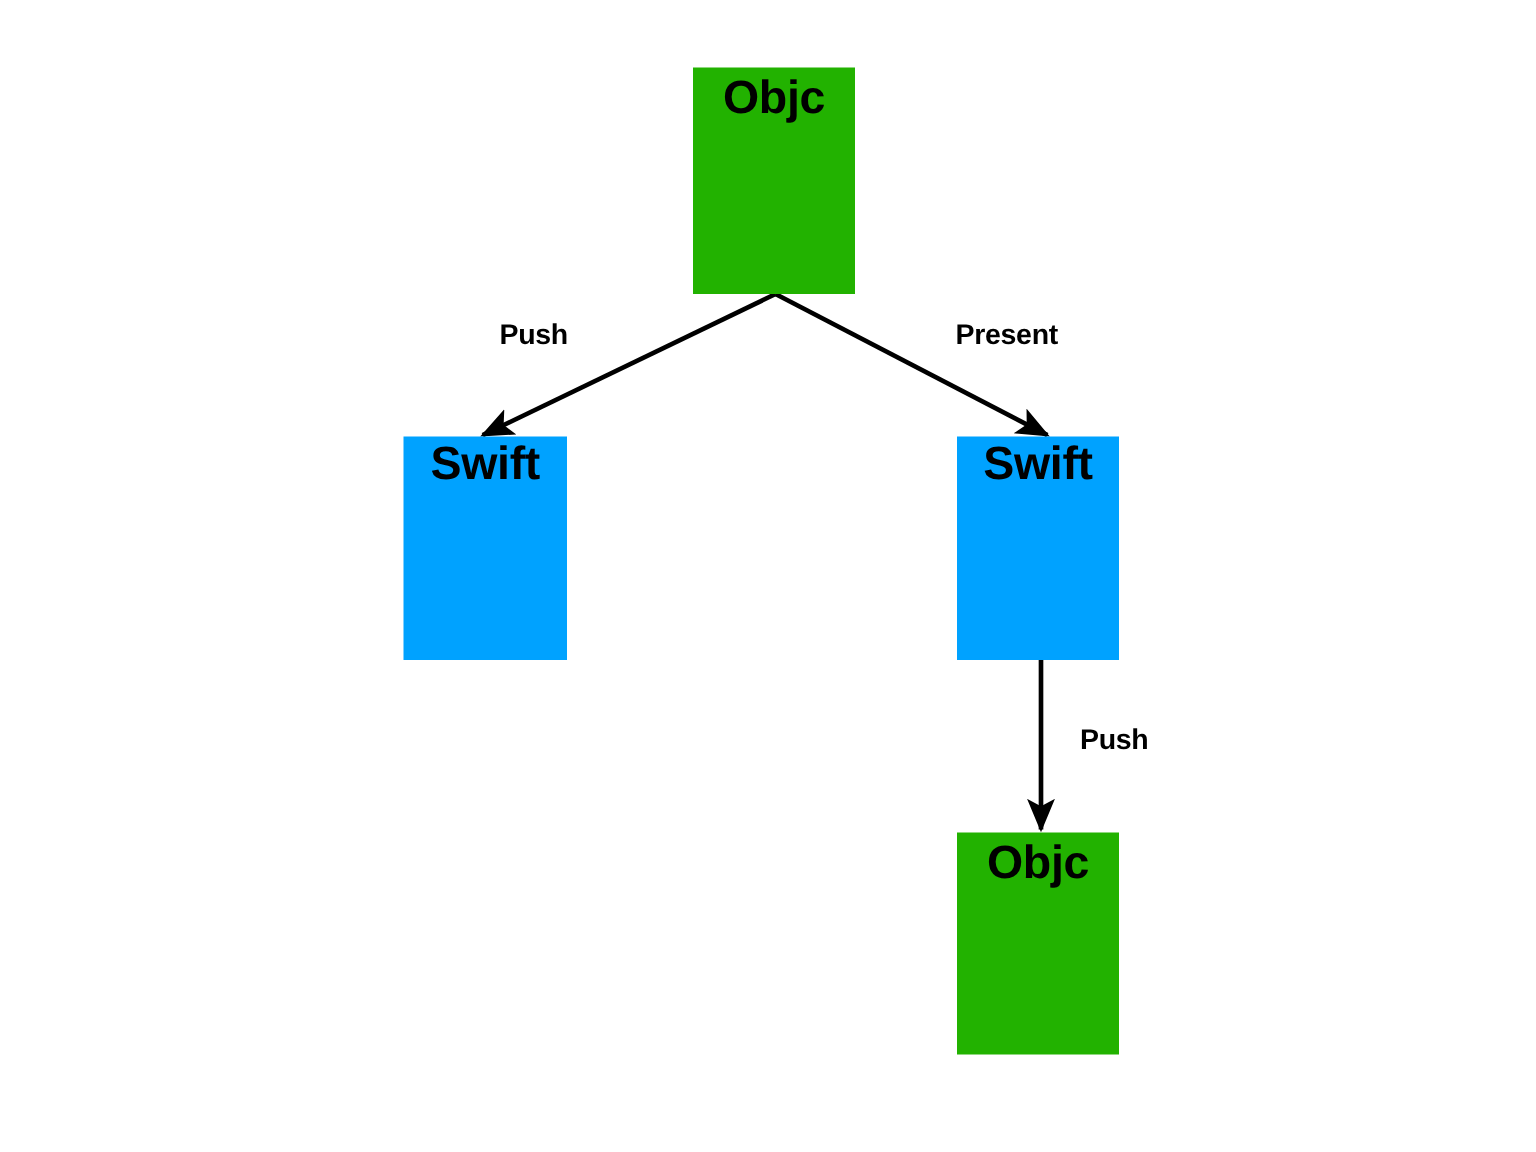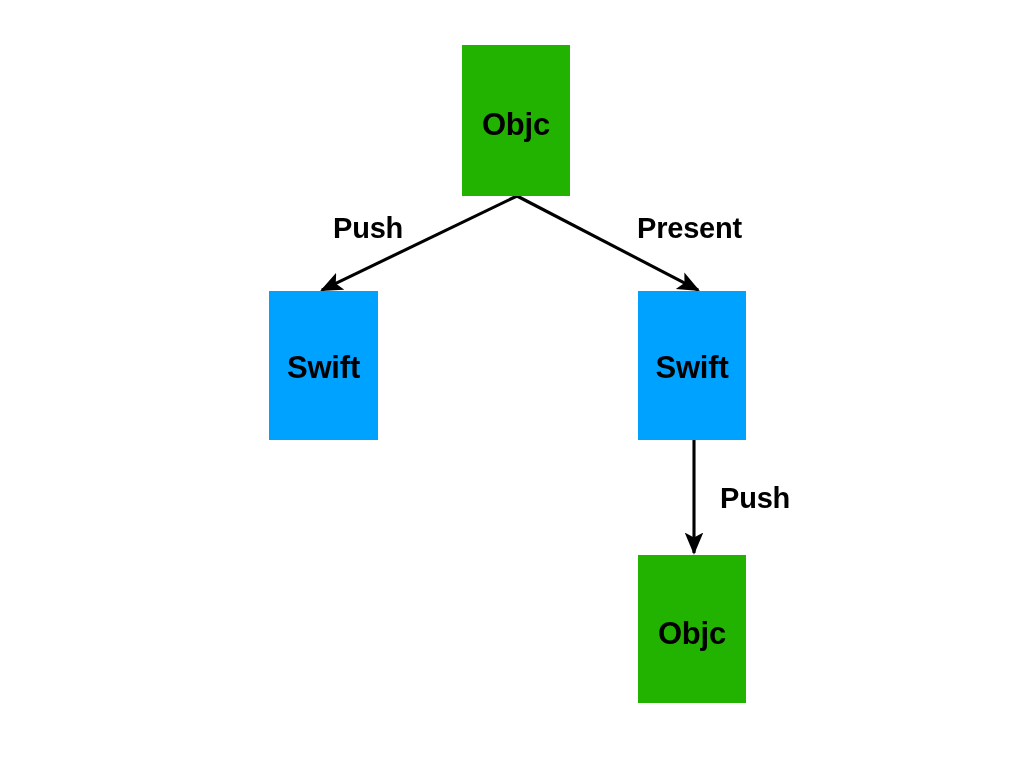--- a/index.html
+++ b/index.html
@@ -24,21 +24,21 @@
     position: absolute;
     left: 0;
     top: 0;
     width: 1024px;
     height: 768px;
     pointer-events: none;
   }
   .node {
     position: absolute;
     display: flex;
-    align-items: center;
+    align-items: flex-start;
     justify-content: center;
     box-sizing: border-box;
   }
   .node-label {
     font-family: "Liberation Sans", sans-serif;
     font-weight: bold;
     font-size: 31px;
     color: #000000;
     letter-spacing: -0.2px;
     line-height: 1;
@@ -72,21 +72,21 @@
     top: 555px;
     width: 108px;
     height: 148px;
   }
   #node-objc-bottom .node-label { transform: translateY(4px); }
 
   .edge-label {
     position: absolute;
     font-family: "Liberation Sans", sans-serif;
     font-weight: bold;
-    font-size: 29px;
+    font-size: 19px;
     color: #000000;
     letter-spacing: -0.2px;
     line-height: 1;
     white-space: nowrap;
     user-select: none;
   }
   #edge-label-push-left {
     left: 333px;
     top: 214px;
   }

